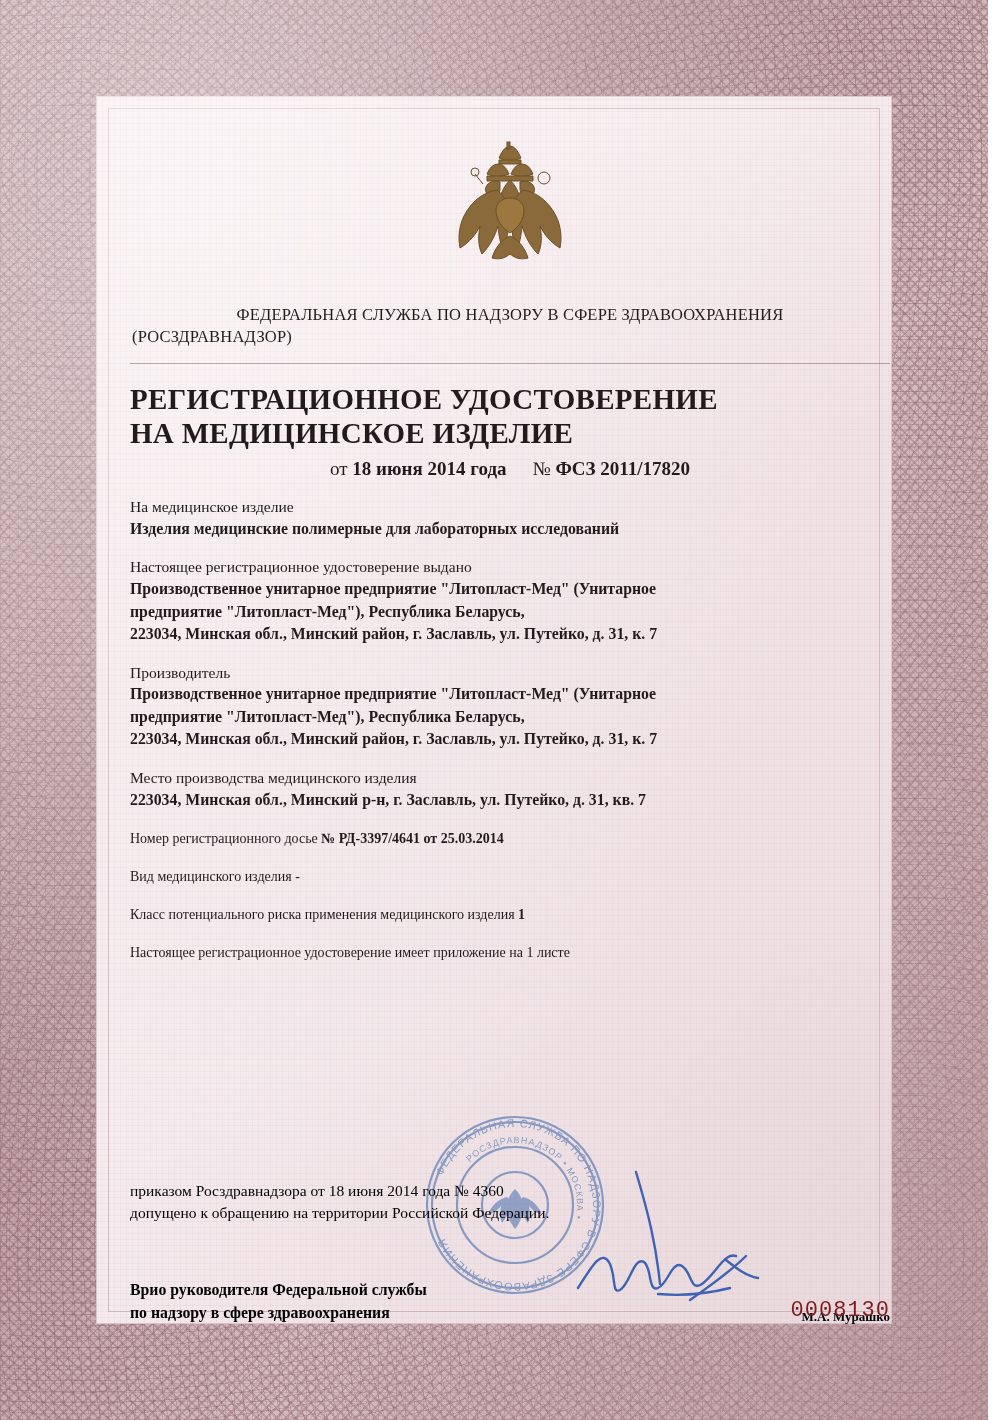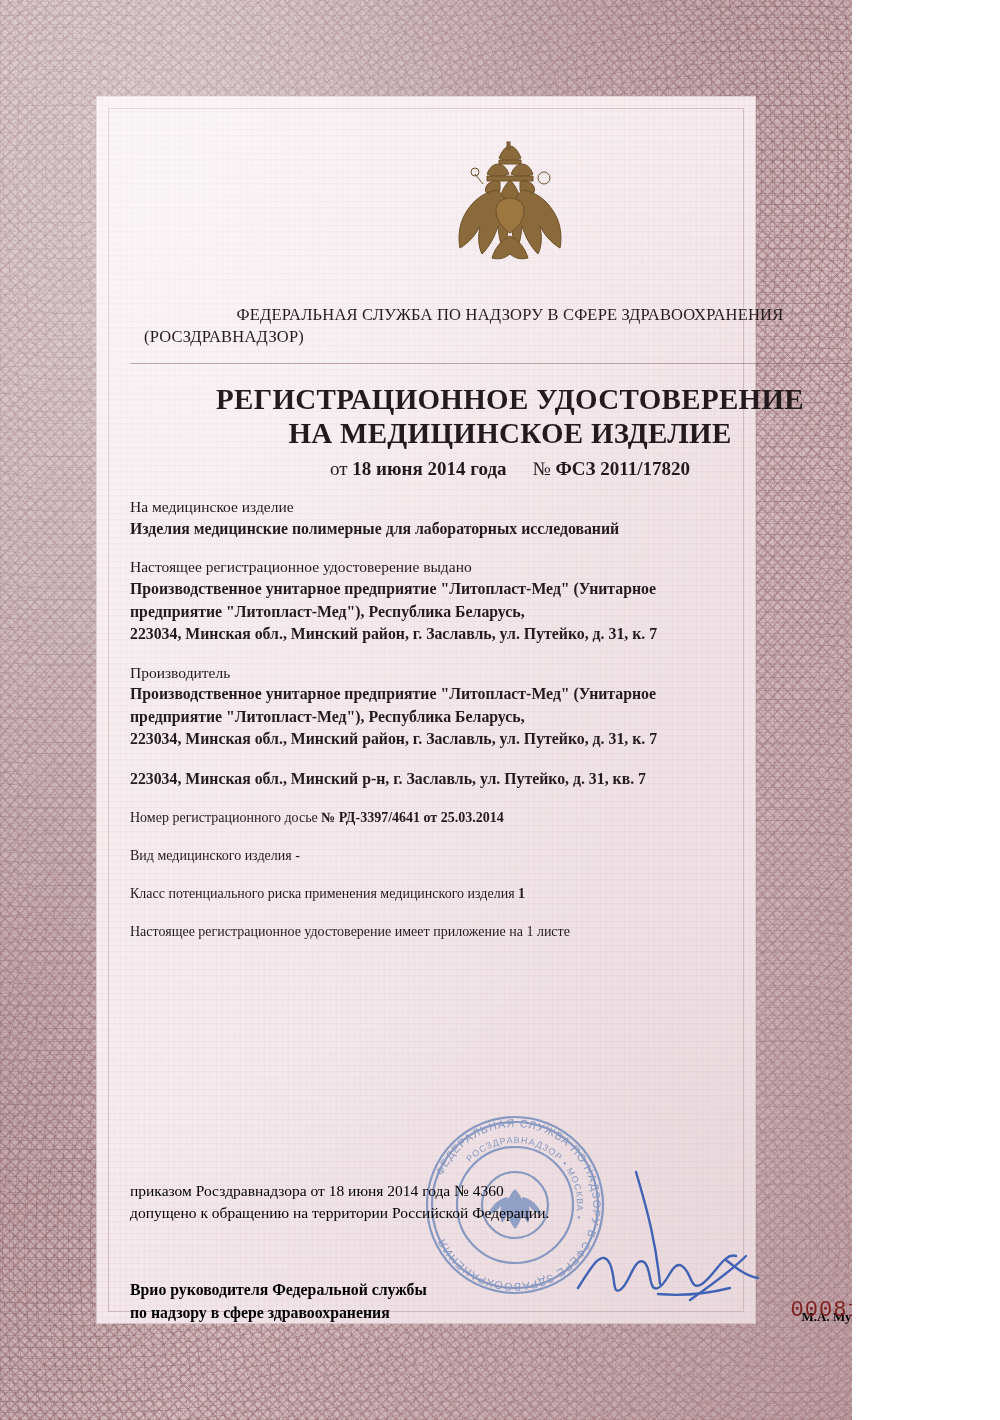--- a/index.html
+++ b/index.html
@@ -2,21 +2,21 @@
 <html><head>
 <meta charset="utf-8">
 <style>
   html, body {
     margin: 0;
     padding: 0;
     background: #ffffff;
   }
   #page {
     position: relative;
-    width: 852px;
+    width: 988px;
     height: 1420px;
     overflow: hidden;
     font-family: "Liberation Serif", serif;
     background: #f5eff0;
   }
 
   
   .border-layer {
     position: absolute;
     inset: 0;
@@ -81,30 +81,30 @@
   }
   .emblem svg { display: inline-block; }
 
   .org-name {
     text-align: center;
     font-size: 16.5px;
     letter-spacing: .2px;
     color: #241b1d;
     line-height: 1.35;
   }
-  .org-name .line2 { display: block; text-align: left; margin-left: 14px;}
+  .org-name .line2 { display: block; text-align: left; margin-left: 2px;}
 
   .rule {
     height: 1px;
     background: rgba(120,80,90,.45);
     margin: 14px 0 18px 0;
   }
 
   .title {
-    text-align: center;
+    text-align: left;
     font-weight: bold;
     font-size: 29px;
     line-height: 1.18;
     letter-spacing: .3px;
   }
 
   .date-row {
     margin-top: 8px;
     display: flex;
     justify-content: center;
@@ -266,20 +266,21 @@
     </div>
 
     <div class="block">
       <div class="lbl">Производитель</div>
       <div class="val">Производственное унитарное предприятие "Литопласт-Мед" (Унитарное</div>
       <div class="val">предприятие "Литопласт-Мед"), Республика Беларусь,</div>
       <div class="val">223034, Минская обл., Минский район, г. Заславль, ул. Путейко, д. 31, к. 7</div>
     </div>
 
     <div class="block">
+      <div class="lbl">Место производства медицинского изделия</div>
       <div class="val">223034, Минская обл., Минский р-н, г. Заславль, ул. Путейко, д. 31, кв. 7</div>
     </div>
 
     <div class="block inline-line">
       <span>Номер регистрационного досье</span>
       <b>№ РД-3397/4641 от 25.03.2014</b>
     </div>
 
     <div class="block inline-line">
       <span>Вид медицинского изделия -</span>

